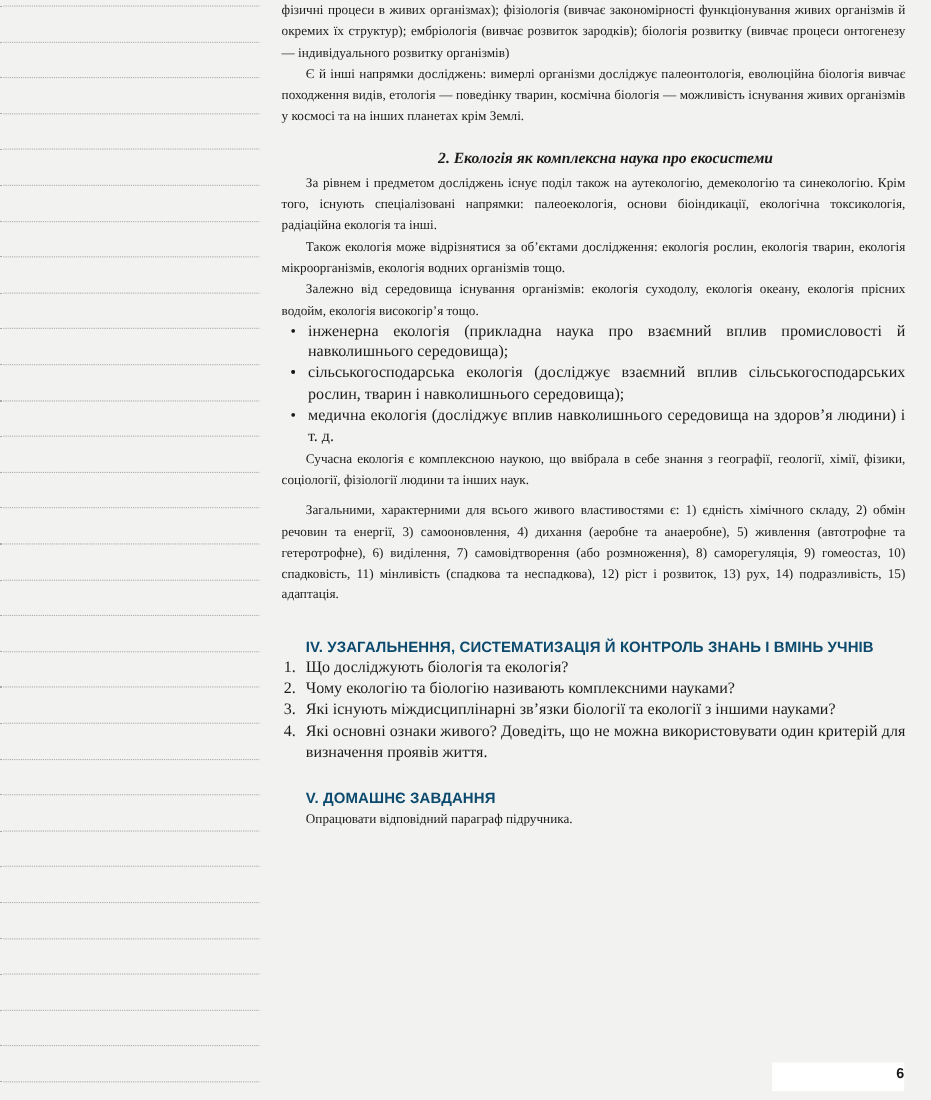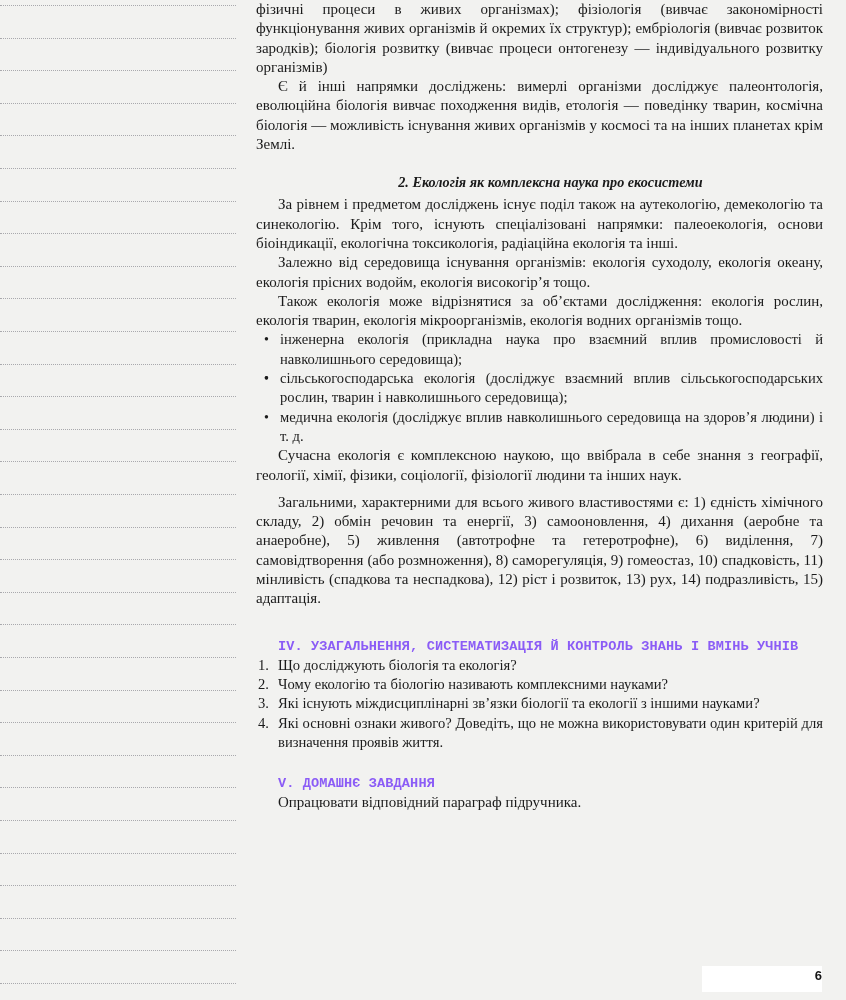--- a/index.html
+++ b/index.html
@@ -39,47 +39,47 @@
     left: 256px;
     top: 0;
     width: 567px;
     height: 1000px;
   }
 
   .para {
     margin: 0;
     text-align: justify;
     text-justify: inter-word;
-    font-size: 15px;
+    font-size: 12px;
     line-height: 19.3px;
     text-indent: 22px;
     hyphens: manual;
   }
   .para.noindent { text-indent: 0; }
 
   .subhead {
     margin: 11px 0 3px 0;
     text-indent: 22px;
     font-weight: bold;
     font-style: italic;
     font-size: 14.2px;
     line-height: 19px;
     text-align: center;
   }
 
   .roman-head {
     margin: 0;
     padding: 0;
     text-indent: 22px;
-    font-family: Liberation Mono, monospace;
+    font-family: Liberation Sans, sans-serif;
     font-weight: bold;
     font-size: 13.6px;
     letter-spacing: 0.1px;
     line-height: 19px;
-    color: #8b5cf6;
+    color: #0c4a6e;
   }
 
   ul.bullets {
     list-style: none;
     margin: 0;
     padding: 0;
   }
   ul.bullets > li {
     position: relative;
     padding-left: 18px;
@@ -182,22 +182,22 @@
 
   <p class="para noindent">фізичні процеси в живих організмах); фізіологія (вивчає закономірності функціонування живих організмів й окремих їх структур); ембріологія (вивчає розвиток зародків); біологія розвитку (вивчає процеси онтогенезу — індивідуального розвитку організмів)</p>
 
   <p class="para">Є й інші напрямки досліджень: вимерлі організми досліджує палеонтологія, еволюційна біологія вивчає походження видів, етологія — поведінку тварин, космічна біологія — можливість існування живих організмів у космосі та на інших планетах крім Землі.</p>
 
   <div class="gap-sm"></div>
 
   <h3 class="subhead">2. Екологія як комплексна наука про екосистеми</h3>
 
   <p class="para">За рівнем і предметом досліджень існує поділ також на аутекологію, демекологію та синекологію. Крім того, існують спеціалізовані напрямки: палеоекологія, основи біоіндикації, екологічна токсикологія, радіаційна екологія та інші.</p>
+  <p class="para">Також екологія може відрізнятися за об’єктами дослідження: екологія рослин, екологія тварин, екологія мікроорганізмів, екологія водних організмів тощо.</p>
   <p class="para">Залежно від середовища існування організмів: екологія суходолу, екологія океану, екологія прісних водойм, екологія високогір’я тощо.</p>
-  <p class="para">Також екологія може відрізнятися за об’єктами дослідження: екологія рослин, екологія тварин, екологія мікроорганізмів, екологія водних організмів тощо.</p>
 
   <ul class="bullets">
     <li>
       <span class="bullet-dot">•</span>
       <span>інженерна екологія (прикладна наука про взаємний вплив промисловості й навколишнього середовища);</span>
     </li>
     <li>
       <span class="bullet-dot">•</span>
     </li>
     <li>

